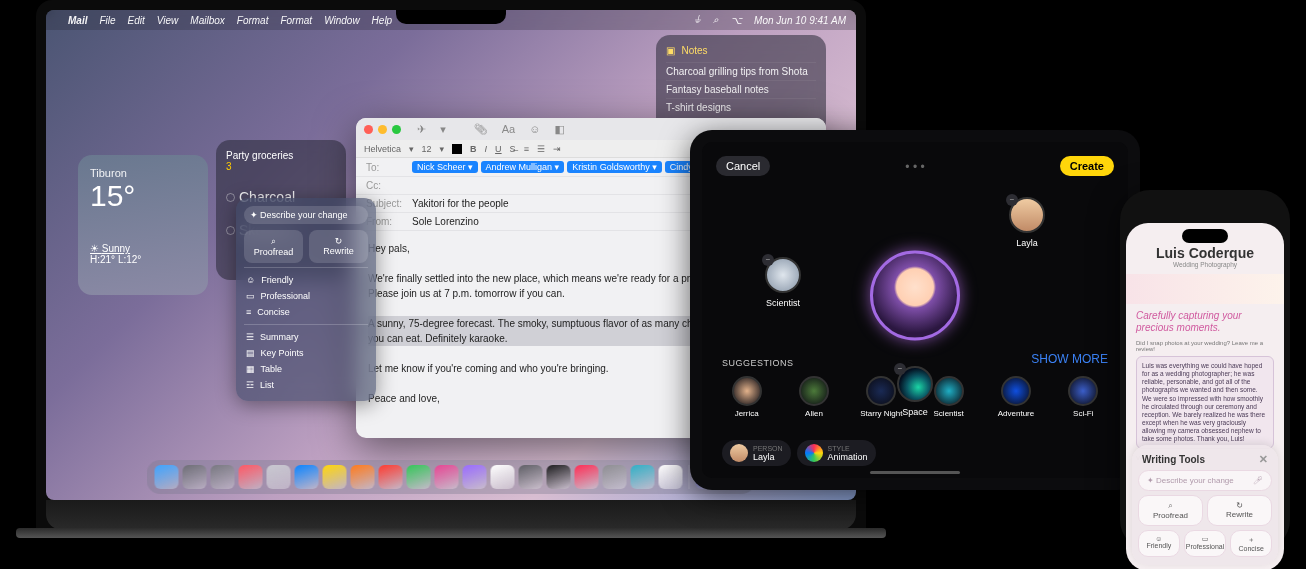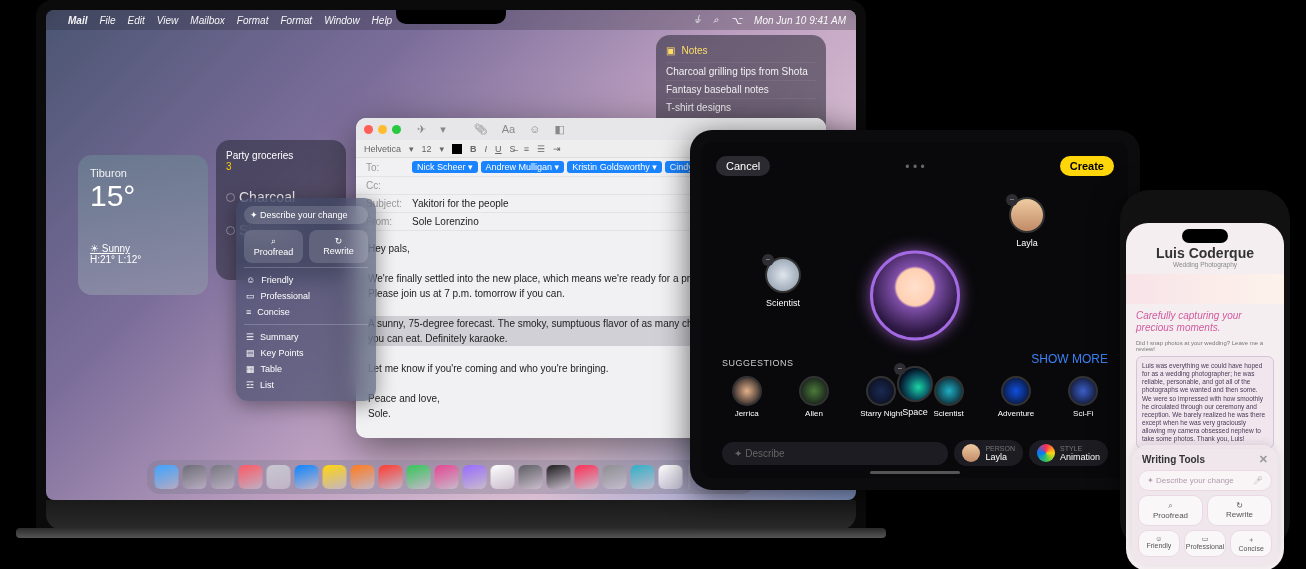--- a/index.html
+++ b/index.html
@@ -276,21 +276,20 @@
       <div class="field">
           <span class="label">From:</span>
           <span>Sole Lorenzino</span>
         </div>
       <div class="body">
         <p>Hey pals,</p><br>
         <p>We're finally settled into the new place, which means we're ready for a proper housewarming party. Please join us at 7 p.m. tomorrow if you can.</p><br>
         <p class="hl">A sunny, 75-degree forecast. The smoky, sumptuous flavor of as many charcoal-grilled skewers as you can eat. Definitely karaoke.</p><br>
         <p>Let me know if you're coming and who you're bringing.</p><br>
         <p>Peace and love,</p>
-        <p>Sole.</p>
       </div>
     </div>
 
     <div class="dock" id="dock">
         <div class="app" style="background: linear-gradient(160deg, rgb(62, 164, 255), rgba(255, 255, 255, 0.3));"></div>
         <div class="app" style="background: linear-gradient(160deg, rgb(110, 110, 118), rgba(255, 255, 255, 0.3));"></div>
         <div class="app" style="background: linear-gradient(160deg, rgb(120, 120, 128), rgba(255, 255, 255, 0.3));"></div>
         <div class="app" style="background: linear-gradient(160deg, rgb(255, 88, 100), rgba(255, 255, 255, 0.3));"></div>
         <div class="app" style="background: linear-gradient(160deg, rgb(200, 200, 208), rgba(255, 255, 255, 0.3));"></div>
         <div class="app" style="background: linear-gradient(160deg, rgb(10, 132, 255), rgba(255, 255, 255, 0.3));"></div>
@@ -369,21 +368,20 @@
             <div>Adventure</div>
           </div>
           <div class="scell">
             <span class="av" style="width:30px;height:30px;background:radial-gradient(circle,#3b5ec9,#0a0a12);"></span>
             <div>Sci-Fi</div>
           </div>
         </div>
     </div>
 
     <div class="btmbar">
-      <div class="descbar">✦ <span>Describe</span></div>
       <div class="pill">
         <span class="pav" style="background:linear-gradient(#efcba2,#c18b67);"></span>
         <span><span style="color:#777;font-size:7px;display:block">PERSON</span><span>Layla</span></span>
       </div>
       <div class="pill">
         <span class="pav" style="background:conic-gradient(#ff2d55,#ffd60a,#34c759,#007aff,#ff2d55);"></span>
         <span><span style="color:#777;font-size:7px;display:block">STYLE</span><span>Animation</span></span>
       </div>
     </div>
     <div class="homebar"></div>

